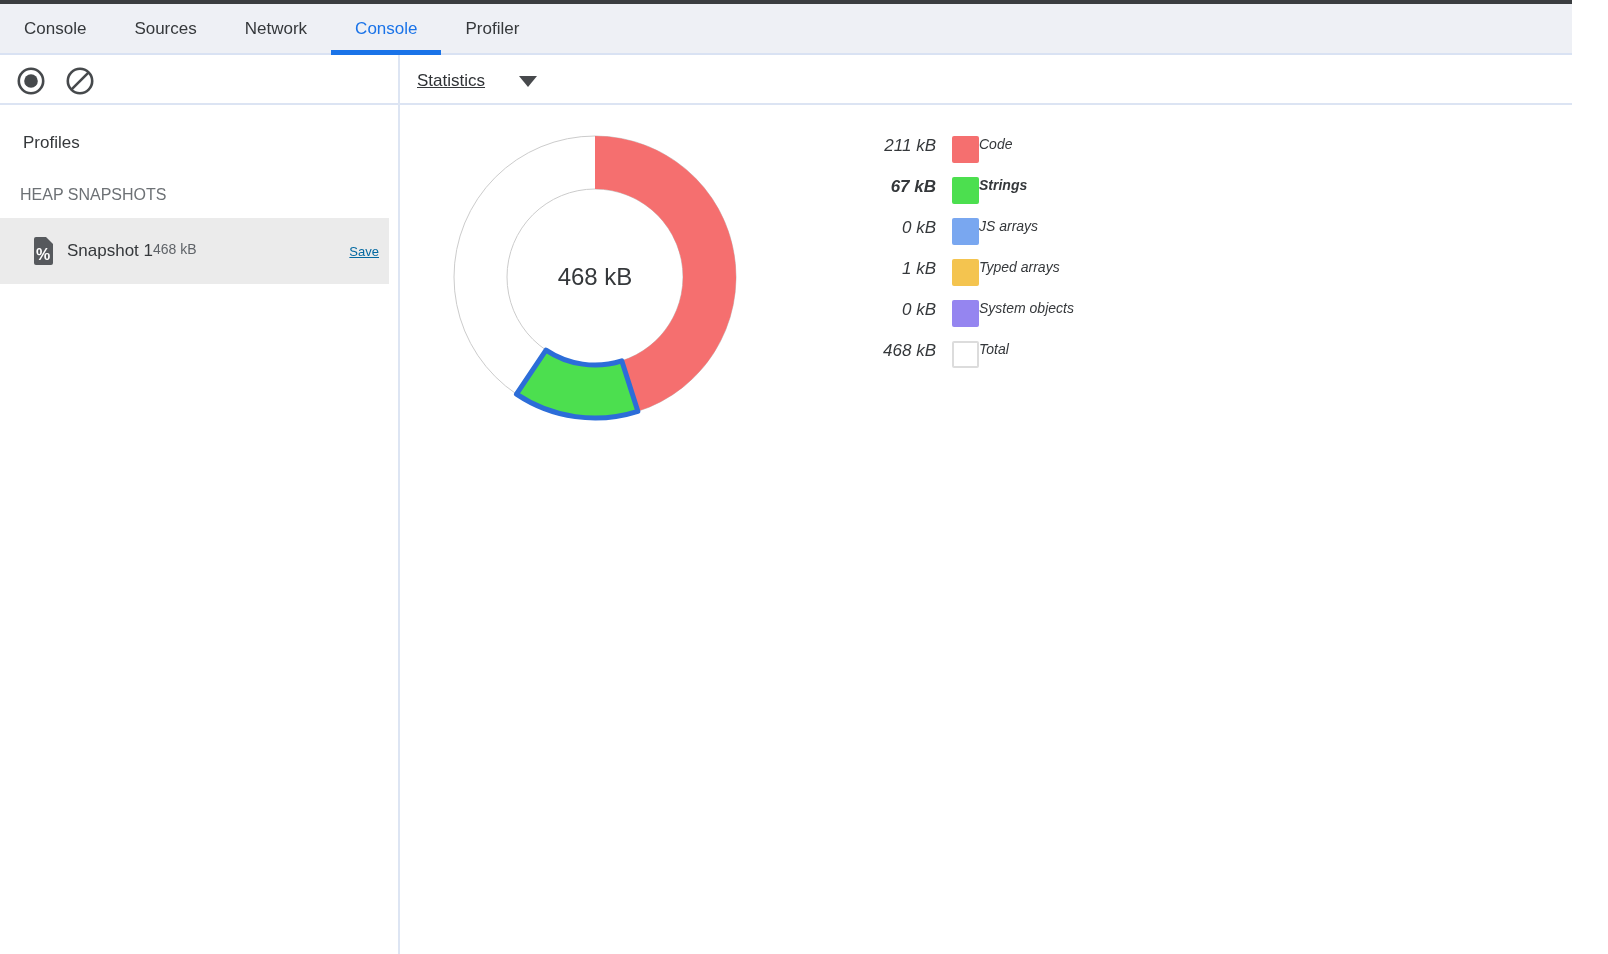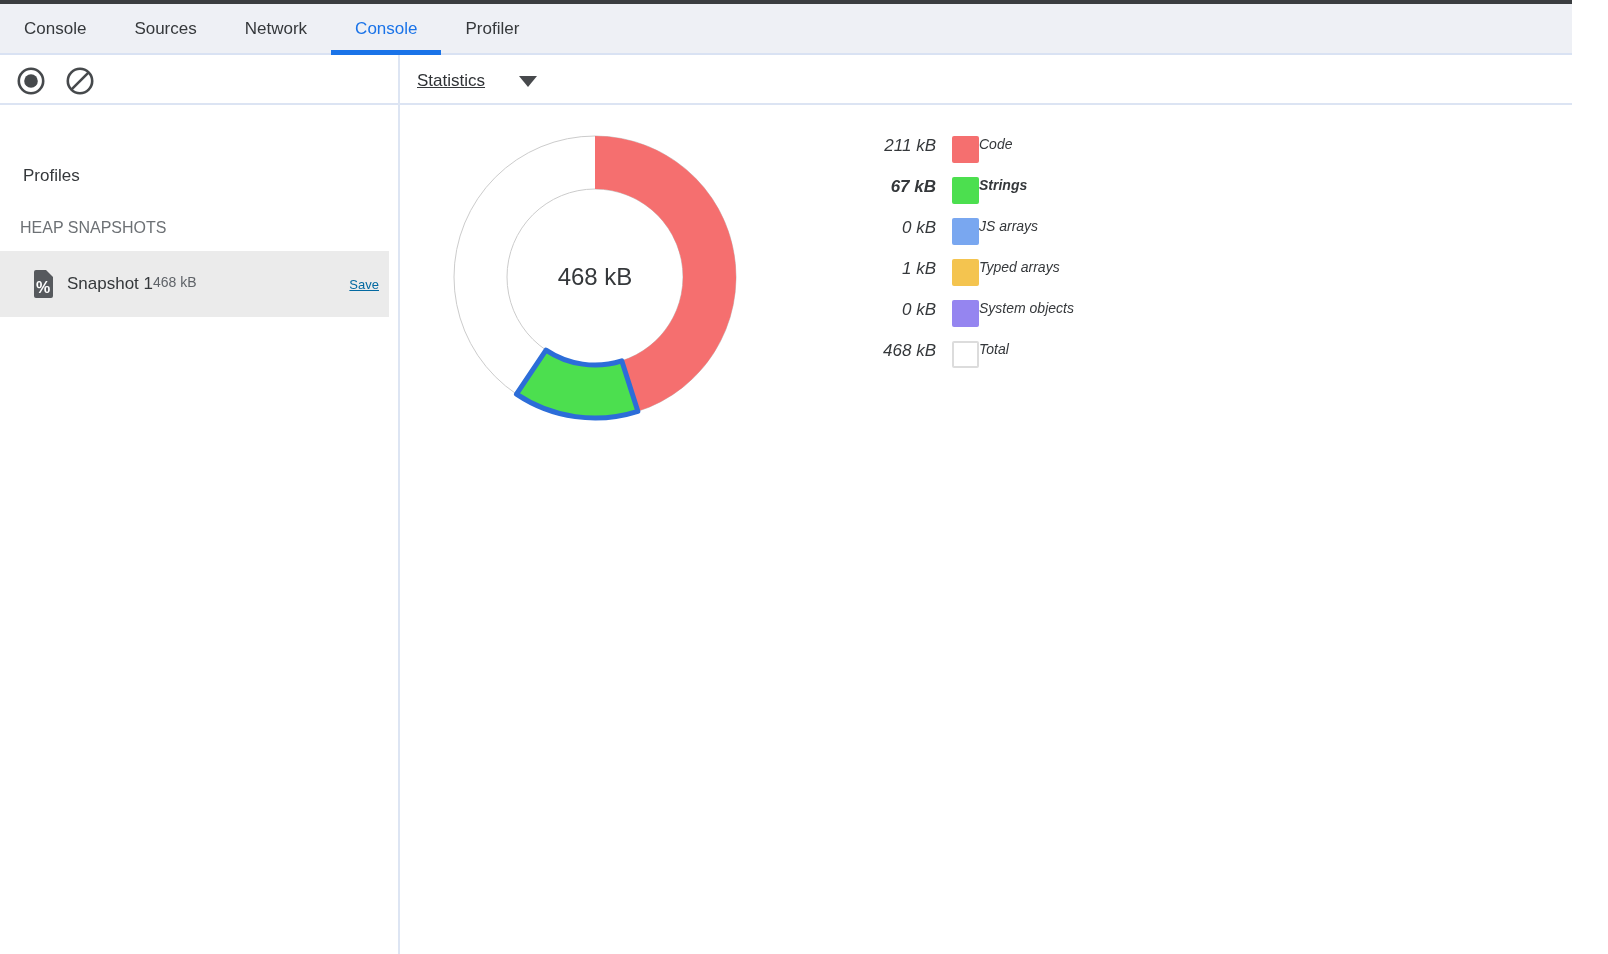--- a/index.html
+++ b/index.html
@@ -31,21 +31,21 @@
              display:flex; align-items:center; gap:34px; cursor:pointer;text-decoration:underline; }
   .stats-select .lbl { font-size:17px; color:#2f3235; }
   .dd-triangle { width:0; height:0; border-left:9px solid transparent;
              border-right:9px solid transparent; border-top:11px solid #47494c; }
 
   
   .vdivider { position:absolute; left:398px; top:55px; width:2px; bottom:0;
              background:#dde5f3; }
 
   
-  .sidebar { position:absolute; left:0; top:105px; width:398px; bottom:0; background:#fff;margin-top:33px; }
+  .sidebar { position:absolute; left:0; top:105px; width:398px; bottom:0; background:#fff; }
   .profiles-heading { margin:28px 0 0 23px; font-size:17px; color:#35383b; }
   .section-heading { margin:33px 0 0 20px; font-size:16px; color:#6d7175; }
   .snapshot-row { margin-top:14px; width:389px; height:66px; background:#ebebeb;
              display:flex; align-items:center; cursor:pointer; }
   .doc-icon { margin-left:30px; width:26px; height:30px; flex:0 0 auto; display:block; }
   .snap-text { display:flex; flex-direction:row; margin-left:11px; flex:1 1 auto; }
   .snap-title { font-size:17px; color:#35383b; line-height:20px; }
   .snap-size { font-size:14px; color:#5f6368; line-height:17px; }
   .save-link { font-size:13px; color:#0369a1; text-decoration:underline;
              margin-right:10px; cursor:pointer; }

